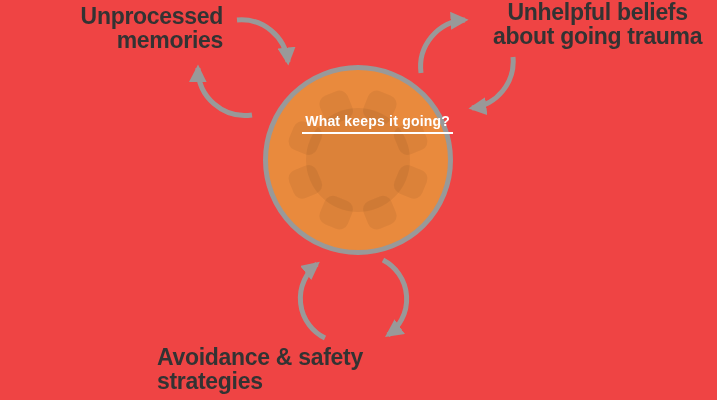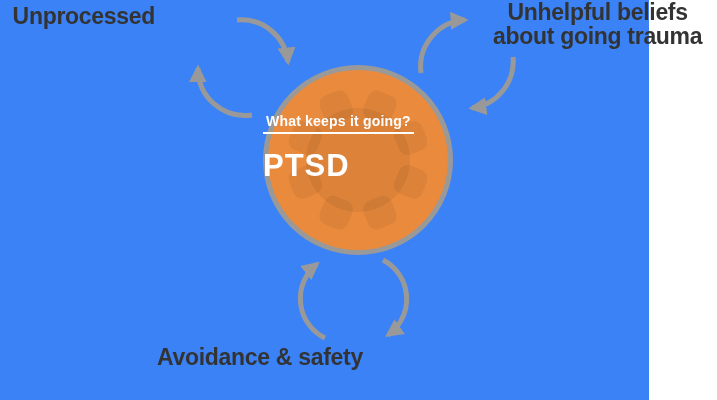--- a/index.html
+++ b/index.html
@@ -6,23 +6,23 @@
     margin: 0;
     padding: 0;
     background: #ffffff;
     width: 717px;
     height: 400px;
     overflow: hidden;
     font-family: "Liberation Sans", sans-serif;
   }
   .stage {
     position: relative;
-    width: 649px;
+    width: 717px;
     height: 400px;
-    background: #3b82f6;
+    background: #ef4444;
   }
   .diagram-svg {
     position: absolute;
     left: 0;
     top: 0;
     width: 717px;
     height: 400px;
   }
   .factor-label {
     position: absolute;
@@ -49,21 +49,21 @@
     top: 345px;
     left: 157px;
     width: 400px;
     text-align: left;
   }
   .center-text {
     position: absolute;
     left: 263px;
     top: 112px;
     width: 190px;
-    text-align: left;
+    text-align: right;
     color: #ffffff;
   }
   .center-heading {
     display: inline-block;
     font-size: 14px;
     font-weight: 700;
     letter-spacing: 0.2px;
     padding: 0 3px 3px 3px;
     border-bottom: 2px solid #ffffff;
   }
@@ -111,29 +111,30 @@
       <rect x="-15" y="-72" width="30" height="30" rx="9" transform="rotate(157.5)"></rect>
       <rect x="-15" y="-72" width="30" height="30" rx="9" transform="rotate(202.5)"></rect>
       <rect x="-15" y="-72" width="30" height="30" rx="9" transform="rotate(247.5)"></rect>
       <rect x="-15" y="-72" width="30" height="30" rx="9" transform="rotate(292.5)"></rect>
       <rect x="-15" y="-72" width="30" height="30" rx="9" transform="rotate(337.5)"></rect>
     </g>
   </svg>
 
   <div class="factor-label label-top-left">
     <span class="ln">Unprocessed</span>
+    <span class="ln">memories</span>
   </div>
 
   <div class="factor-label label-top-right">
     <span class="ln">Unhelpful beliefs</span>
     <span class="ln">about going trauma</span>
   </div>
 
   <div class="factor-label label-bottom">
     <span class="ln">Avoidance &amp; safety</span>
+    <span class="ln">strategies</span>
   </div>
 
   <div class="center-text">
     <span class="center-heading">What keeps it going?</span>
-    <div class="center-title">PTSD</div>
   </div>
 
 </div>
 
 </body></html>

